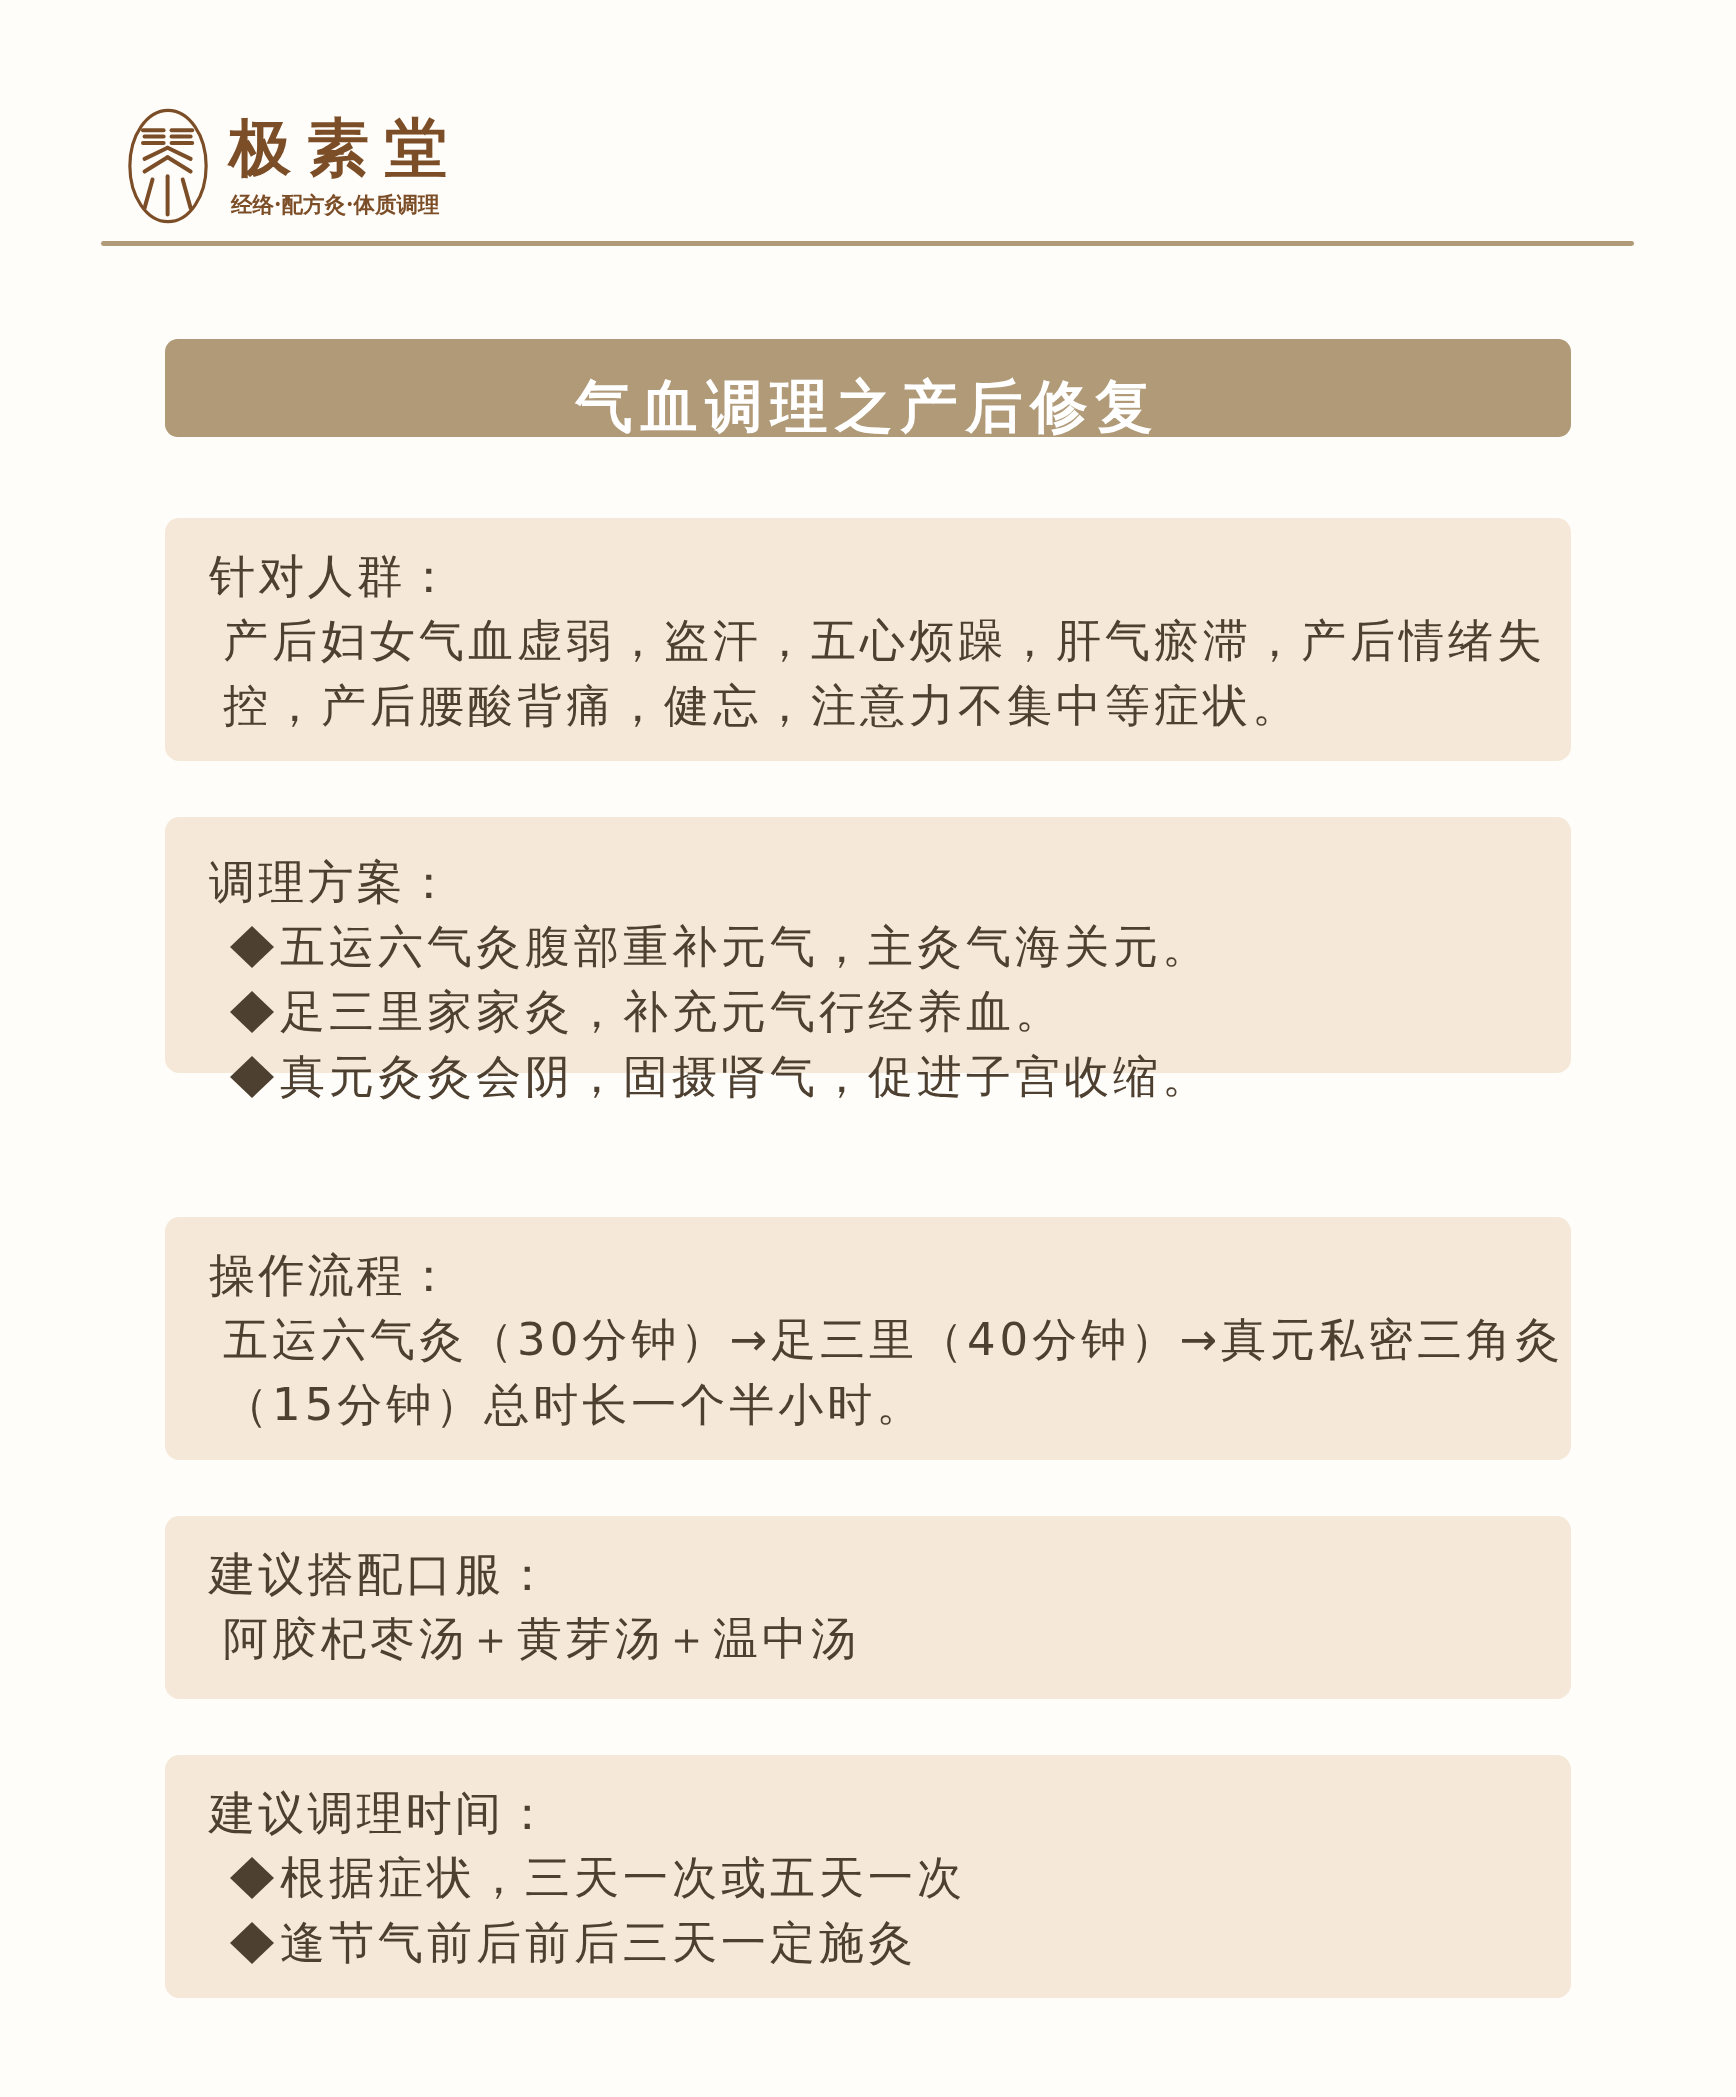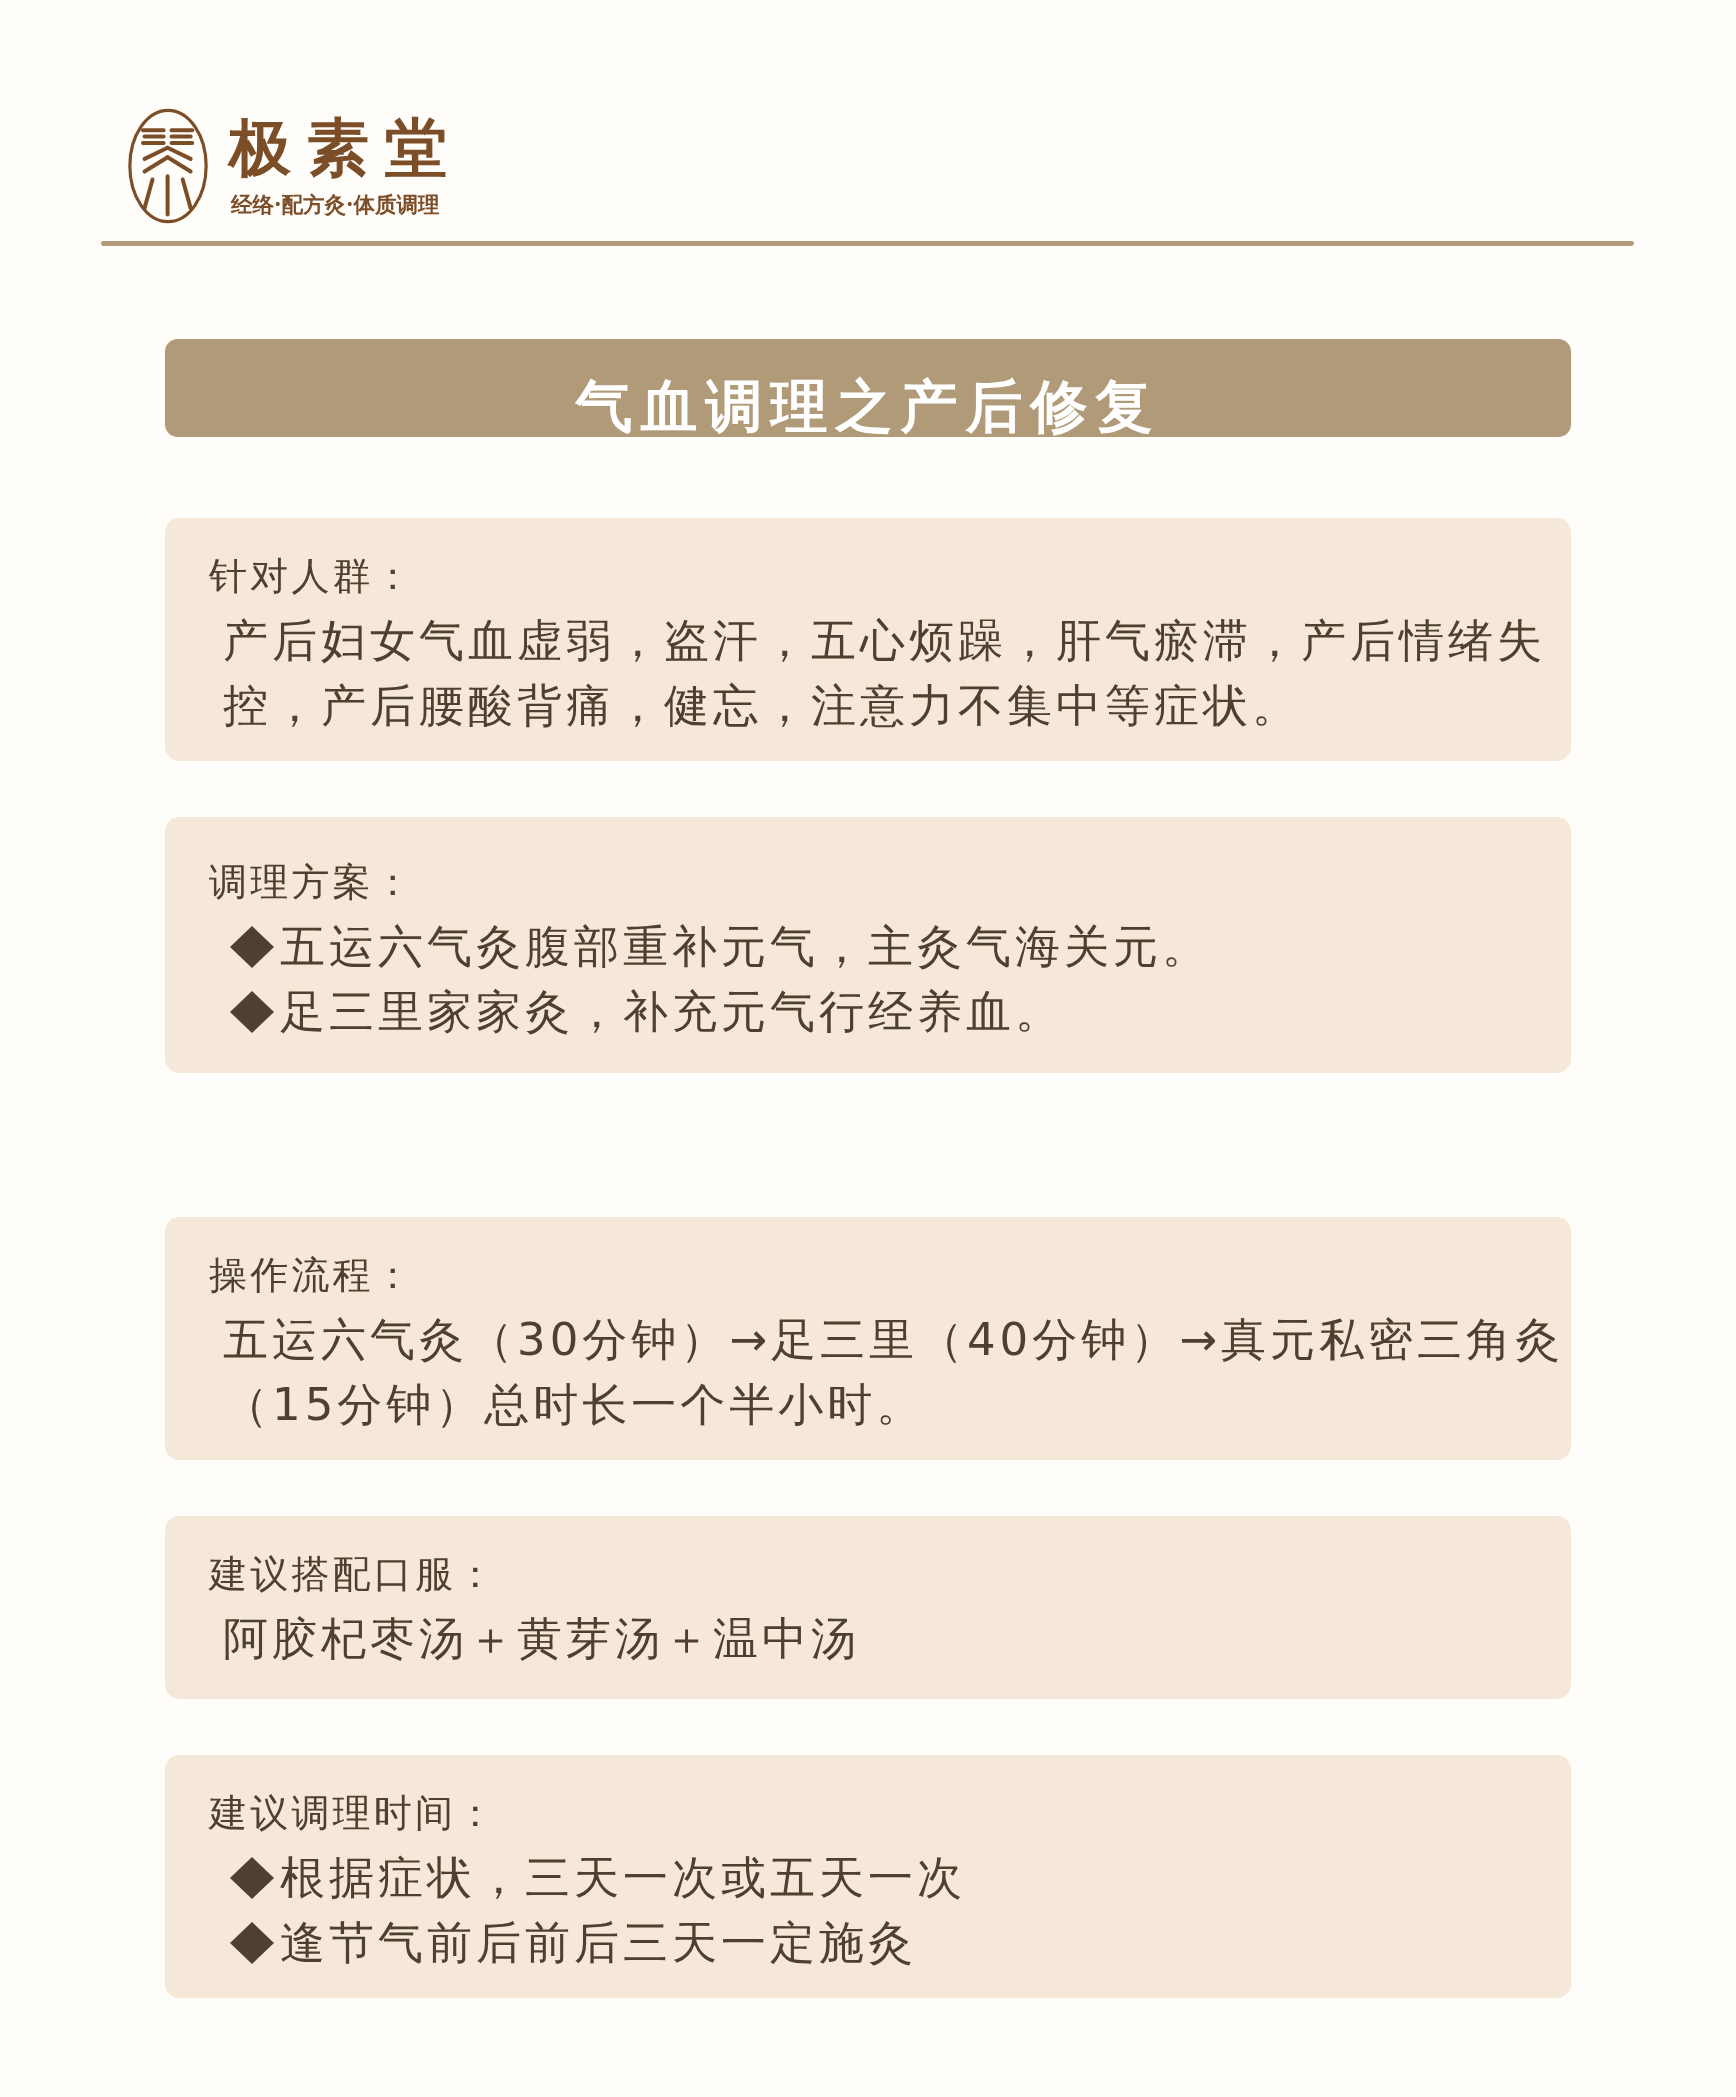--- a/index.html
+++ b/index.html
@@ -55,21 +55,21 @@
     }
     .card {
       position: absolute; left: 165px;
       width: 1406px;
       background: #f5e8d9;
       border-radius: 14.3px;
       box-sizing: border-box;
       padding: 0 0 0 44px;
     }
     .card-heading {
-      font-size: 38px; line-height: 64px;
+      font-size: 46px; line-height: 64px;
       letter-spacing: 3.2px;
       white-space: nowrap;
     }
     .card-line {
       font-size: 45px; line-height: 65px;
       letter-spacing: 4px;
       white-space: nowrap;
       margin-left: 14px;
     }
     .bullet-line { display: flex; align-items: center; }
@@ -132,20 +132,26 @@
         <span class="diamond-shape"></span>
       </span>
     <span>五运六气灸腹部重补元气，主灸气海关元。</span>
   </div>
   <div class="card-line bullet-line">
     <span class="diamond-wrap">
         <span class="diamond-shape"></span>
       </span>
     <span>足三里家家灸，补充元气行经养血。</span>
   </div>
+  <div class="card-line bullet-line">
+    <span class="diamond-wrap">
+        <span class="diamond-shape"></span>
+      </span>
+    <span>真元灸灸会阴，固摄肾气，促进子宫收缩。</span>
+  </div>
 </div>
 
 <div class="card" style="top:1217px; height:243px; padding-top:25.5px;">
   <div class="card-heading">操作流程：</div>
   <div class="card-line">五运六气灸（30分钟）→足三里（40分钟）→真元私密三角灸</div>
   <div class="card-line">（15分钟）总时长一个半小时。</div>
 </div>
 
 <div class="card" style="top:1516px; height:183px; padding-top:25.5px;">
   <div class="card-heading">建议搭配口服：</div>

